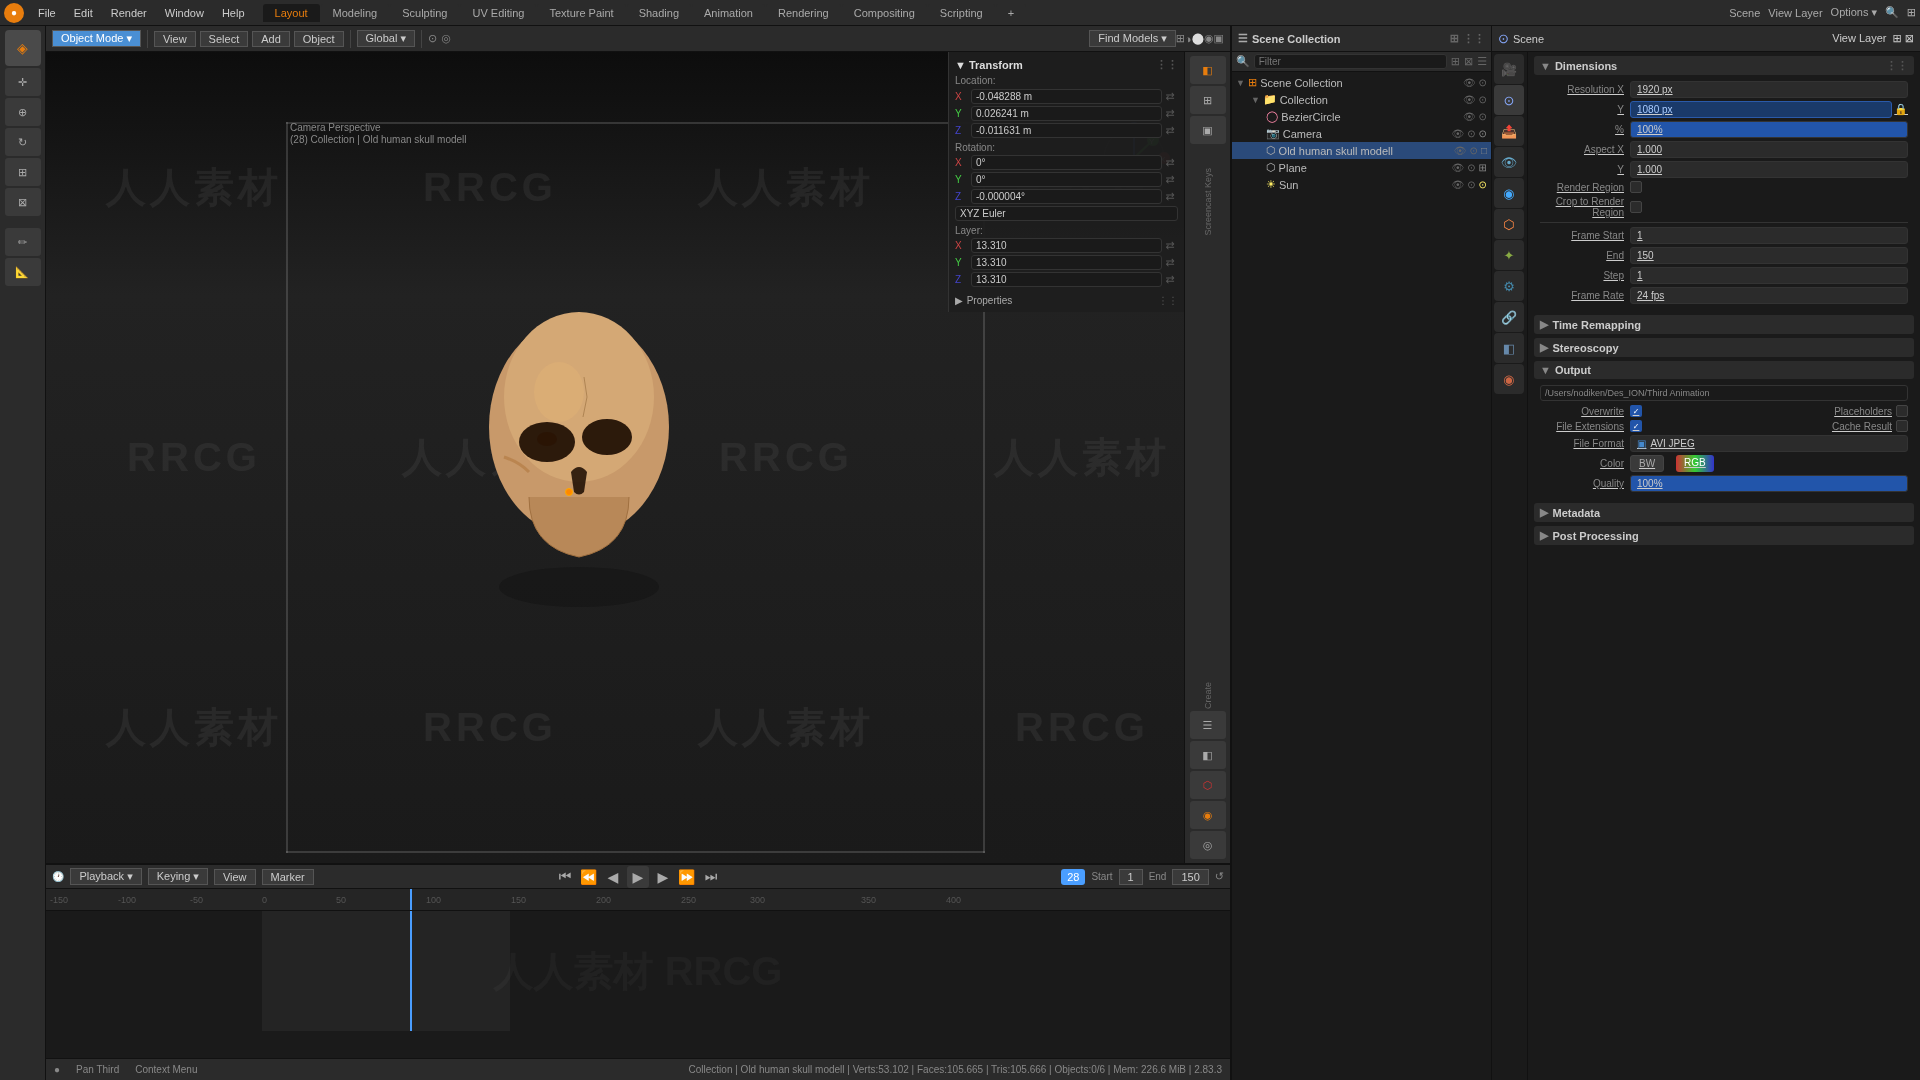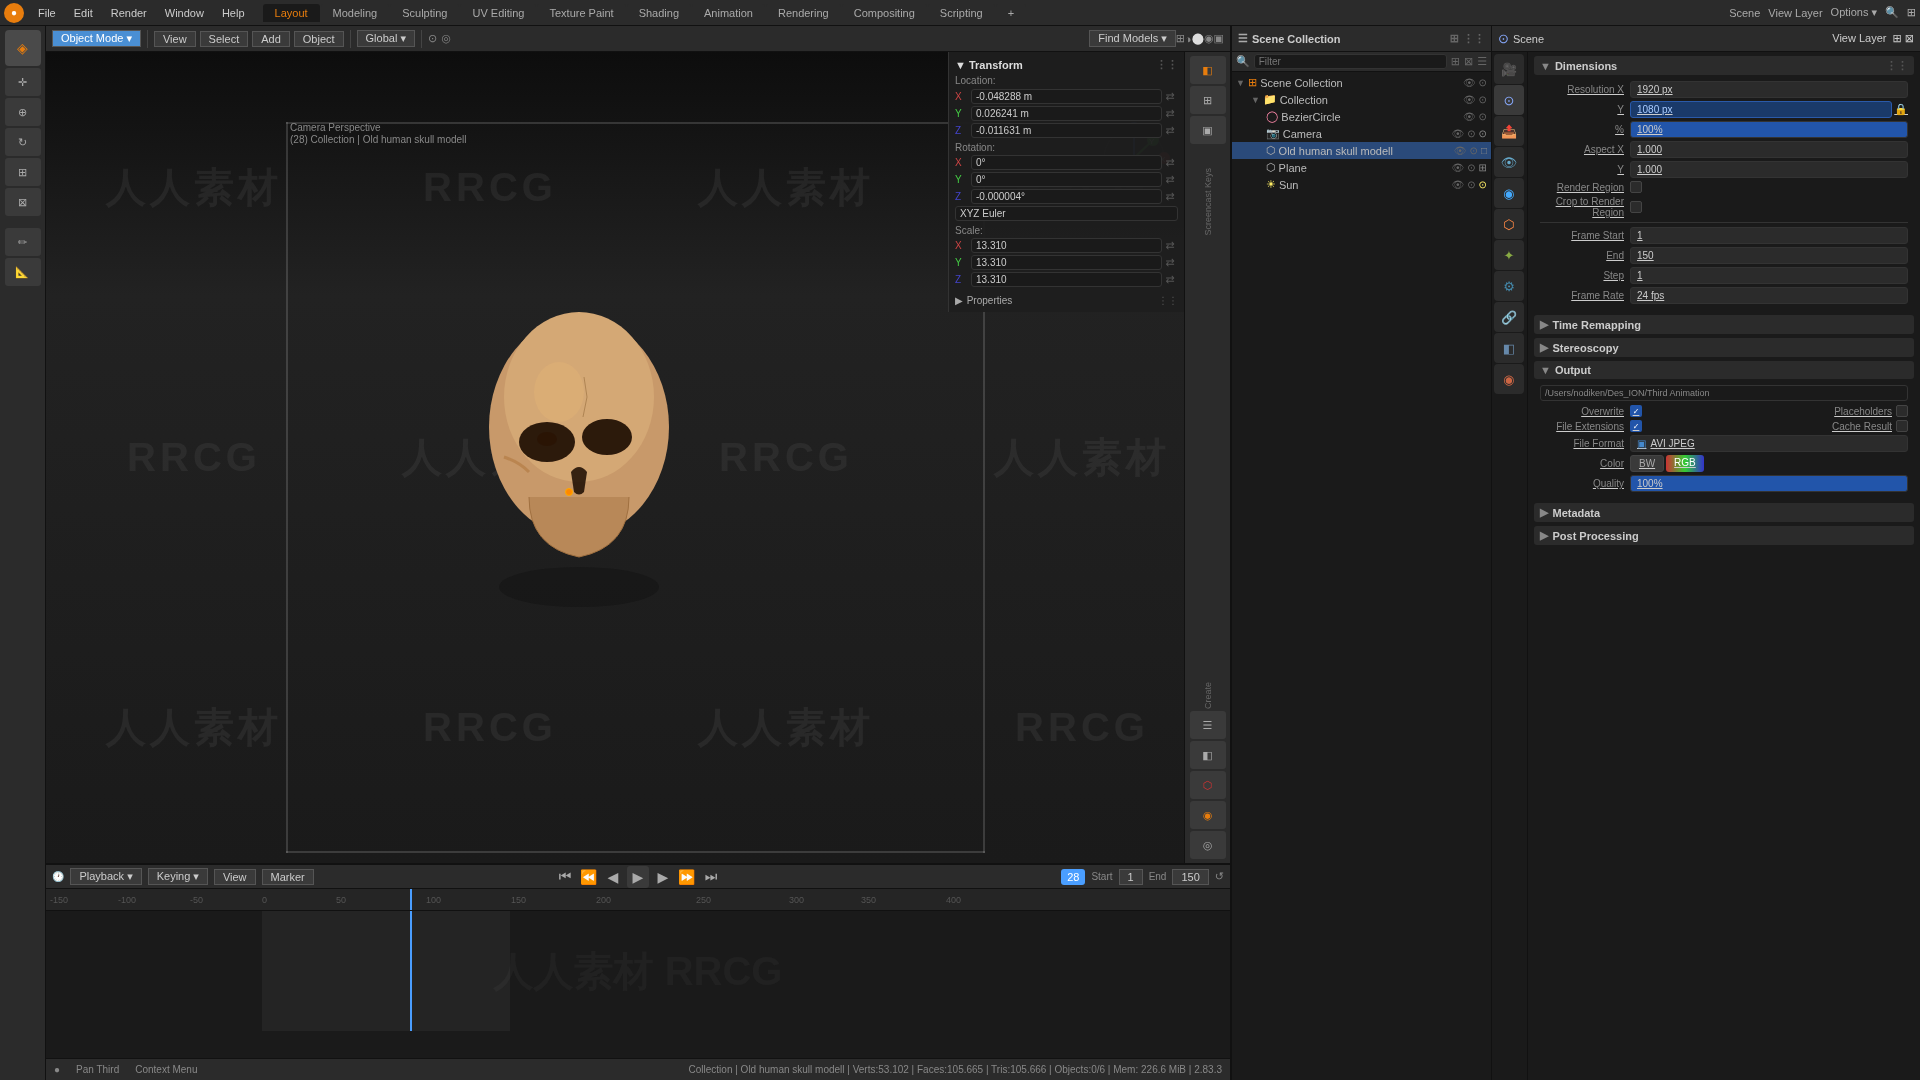--- a/index.html
+++ b/index.html
@@ -626,21 +626,21 @@
           <div class="prop-label" style="color:#44cc44">Y</div>
           <div class="prop-value">0°</div>
           <div class="prop-icon">⇄</div>
         </div>
         <div class="prop-row">
           <div class="prop-label" style="color:#4444cc">Z</div>
           <div class="prop-value">-0.000004°</div>
           <div class="prop-icon">⇄</div>
         </div>
         <div class="dropdown-row">XYZ Euler</div>
-        <div style="color:#888;font-size:10px;margin-bottom:2px">Scale:</div>
+        <div style="color:#888;font-size:10px;margin-bottom:2px">Layer:</div>
         <div class="prop-row">
           <div class="prop-label" style="color:#cc4444">X</div>
           <div class="prop-value">13.310</div>
           <div class="prop-icon">⇄</div>
         </div>
         <div class="prop-row">
           <div class="prop-label" style="color:#44cc44">Y</div>
           <div class="prop-value">13.310</div>
           <div class="prop-icon">⇄</div>
         </div>
@@ -689,22 +689,22 @@
         <div style="height:22px;background:#252525;display:flex;align-items:center;position:relative;border-bottom:1px solid #111">
           <div style="position:absolute;left:0;right:0;top:0;bottom:0;display:flex;align-items:center;overflow:hidden">
             <div style="position:absolute;left:0px;font-size:9px;color:#555;padding-left:4px">-150</div>
             <div style="position:absolute;left:72px;font-size:9px;color:#555">-100</div>
             <div style="position:absolute;left:144px;font-size:9px;color:#555">-50</div>
             <div style="position:absolute;left:216px;font-size:9px;color:#555">0</div>
             <div style="position:absolute;left:290px;font-size:9px;color:#555">50</div>
             <div style="position:absolute;left:380px;font-size:9px;color:#555">100</div>
             <div style="position:absolute;left:465px;font-size:9px;color:#555">150</div>
             <div style="position:absolute;left:550px;font-size:9px;color:#555">200</div>
-            <div style="position:absolute;left:650px;font-size:9px;color:#555">250</div>
-            <div style="position:absolute;left:743px;font-size:9px;color:#555">300</div>
+            <div style="position:absolute;left:635px;font-size:9px;color:#555">250</div>
+            <div style="position:absolute;left:704px;font-size:9px;color:#555">300</div>
             <div style="position:absolute;left:815px;font-size:9px;color:#555">350</div>
             <div style="position:absolute;left:900px;font-size:9px;color:#555">400</div>
           </div>
 
           <div style="position:absolute;left:364px;top:0;bottom:0;width:2px;background:#4a9eff;z-index:10"></div>
         </div>
 
         <div style="flex:1;background:#1a1a1a;position:relative;height:120px">
 
           <div style="position:absolute;left:216px;width:248px;top:0;bottom:0;background:rgba(60,60,60,0.3)"></div>
@@ -952,21 +952,21 @@
               <div class="field-row">
                 <div class="field-label">File Format</div>
                 <div class="field-value" style="display:flex;align-items:center;gap:4px">
                   <span style="color:#4488cc">▣</span>
                   <span>AVI JPEG</span>
                 </div>
               </div>
 
               <div class="field-row">
                 <div class="field-label">Color</div>
-                <div style="display:flex;gap:2px;flex:1">
+                <div style="display:flex;gap:12px;flex:1">
                   <div class="btn-bw">BW</div>
                   <div class="btn-rgb">RGB</div>
                 </div>
               </div>
 
               <div class="field-row">
                 <div class="field-label">Quality</div>
                 <div class="field-value active-blue">100%</div>
               </div>
             </div>

